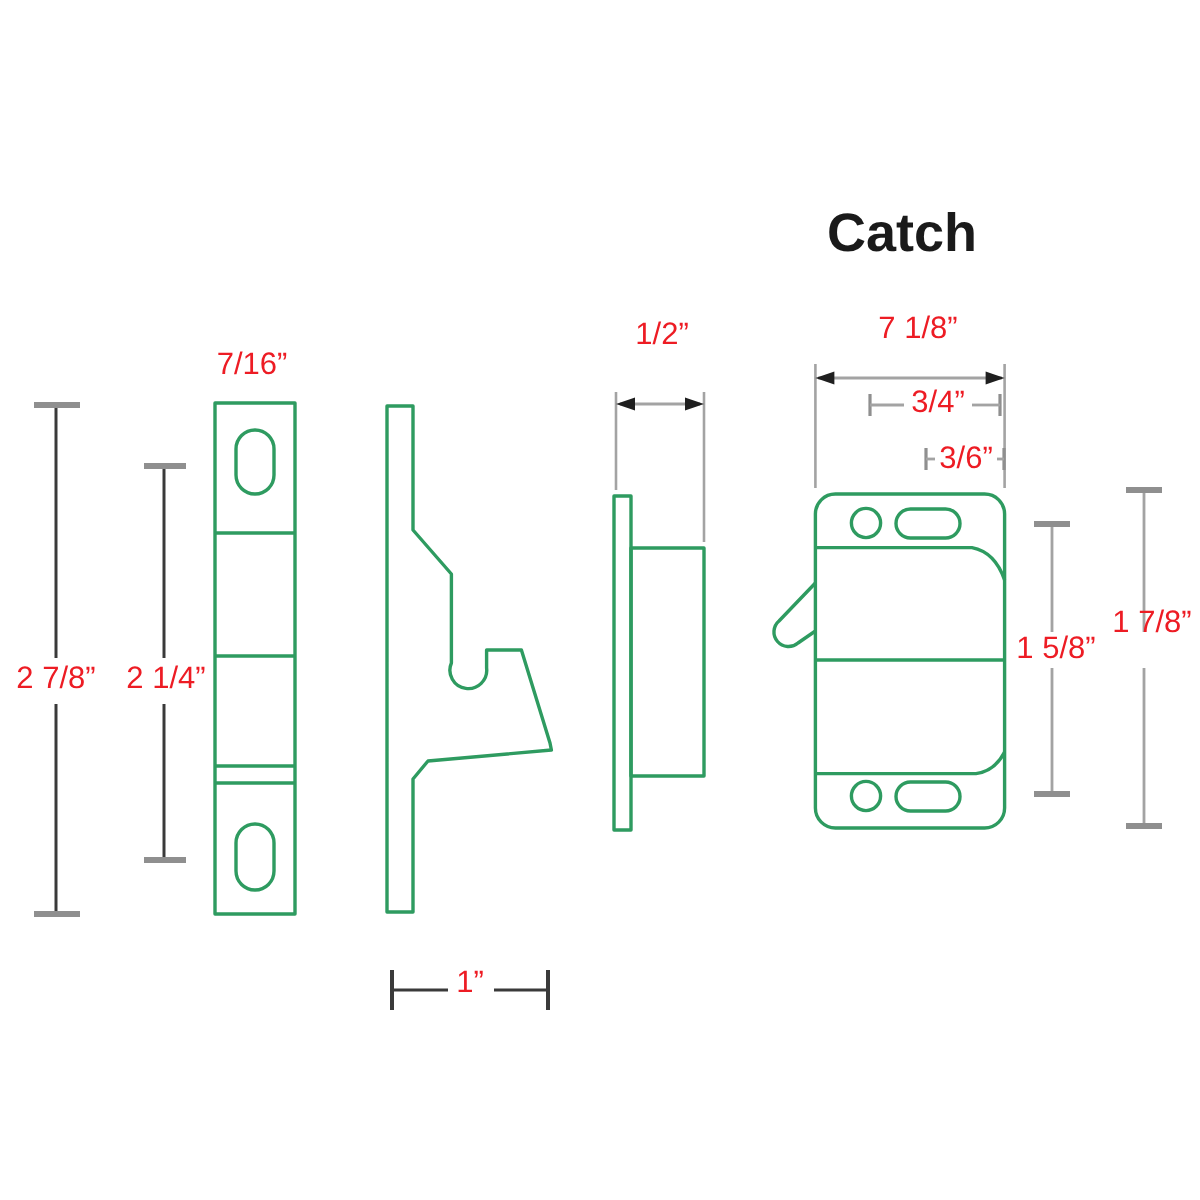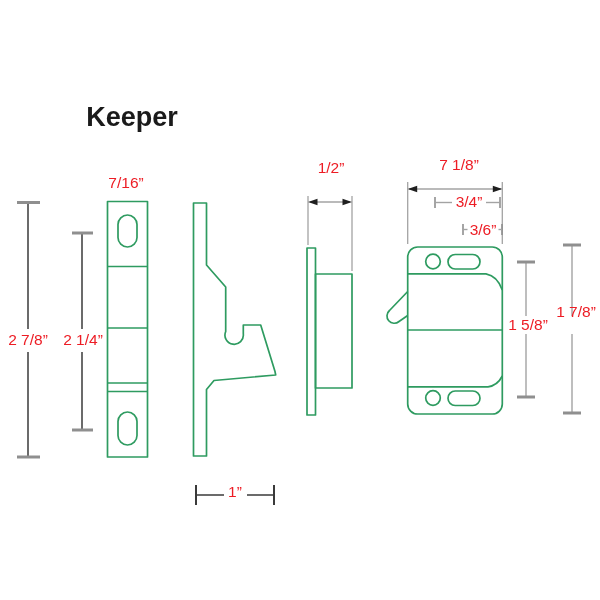--- a/index.html
+++ b/index.html
@@ -121,21 +121,21 @@
     </g>
 
     <g>
       <line class="dimg" x1="572" y1="245" x2="572" y2="316"></line>
       <line class="dimg" x1="572" y1="334" x2="572" y2="413"></line>
       <line class="tbar" x1="563" y1="245" x2="581" y2="245"></line>
       <line class="tbar" x1="563" y1="413" x2="581" y2="413"></line>
     </g>
   </svg>
 
-  <div class="title" style="left:132px;top:117px">Keeper</div>
+  <div class="title" style="left:451px;top:117px">Catch</div>
 
   <div class="lbl" style="left:126px;top:183px">7/16”</div>
   <div class="lbl" style="left:28px;top:340px">2 7/8”</div>
   <div class="lbl" style="left:83px;top:340px">2 1/4”</div>
   <div class="lbl" style="left:235px;top:492px">1”</div>
 
   <div class="lbl" style="left:331px;top:168px">1/2”</div>
   <div class="lbl" style="left:459px;top:165px">7 1/8”</div>
   <div class="lbl" style="left:469px;top:202px">3/4”</div>
   <div class="lbl" style="left:483px;top:230px">3/6”</div>

